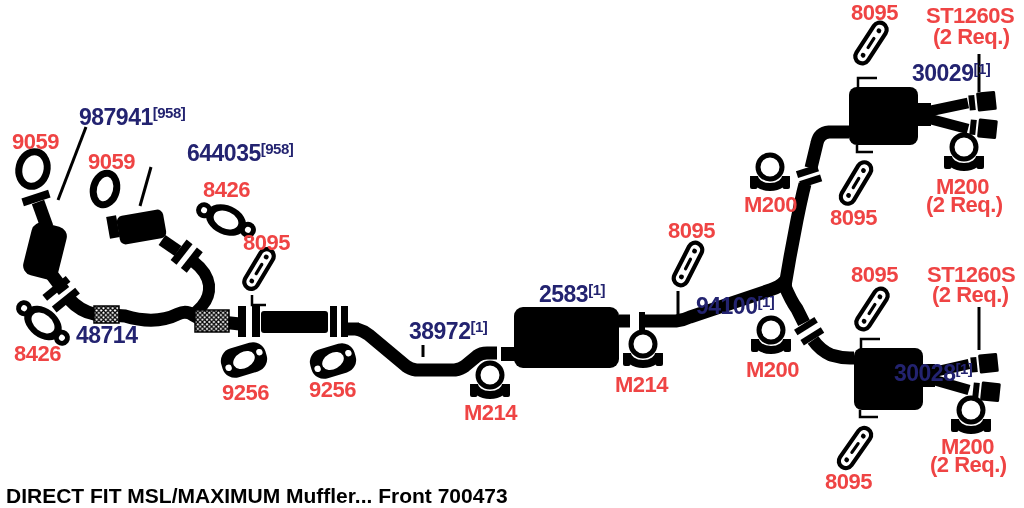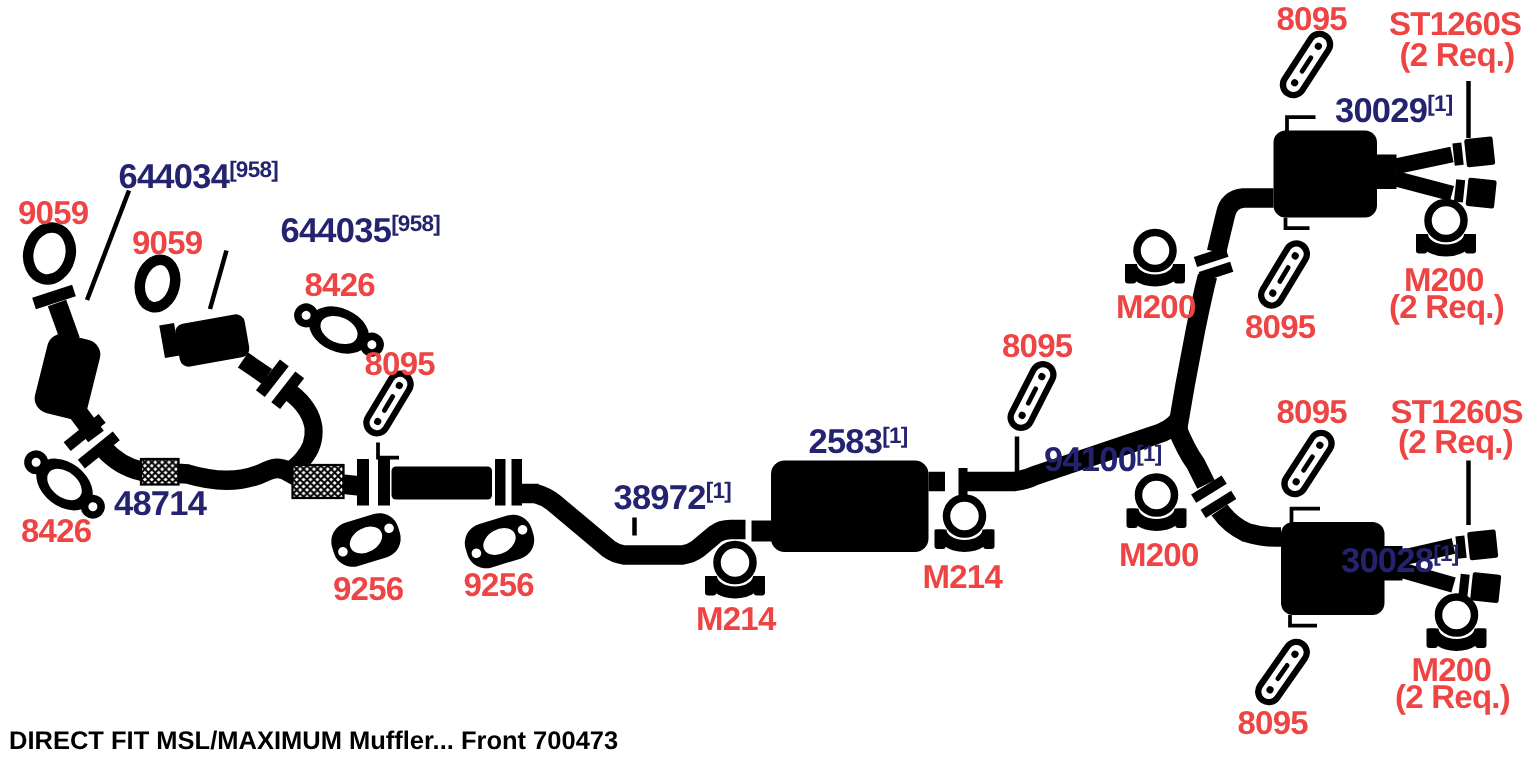--- a/index.html
+++ b/index.html
@@ -1,21 +1,21 @@
 <!DOCTYPE html>
 <html><head>
 <meta charset="utf-8">
 <style>
   html,body{margin:0;padding:0;}
   #stage{position:relative;width:1024px;height:508px;background:#ffffff;overflow:hidden;}
   svg{position:absolute;left:0;top:0;}
   .lbl{position:absolute;font-family:"Liberation Sans",sans-serif;font-weight:bold;color:#ef4444;white-space:nowrap;line-height:1;letter-spacing:-0.5px;font-size:22px;}
   .navy{color:#232370;font-size:23px;}
   .sup{font-size:15px;position:relative;top:-7px;letter-spacing:-0.5px;}
-  .footer{position:absolute;font-family:"Liberation Sans",sans-serif;font-weight:bold;font-size:17px;color:#000;white-space:nowrap;}
+  .footer{position:absolute;font-family:"Liberation Sans",sans-serif;font-weight:bold;font-size:21px;color:#000;white-space:nowrap;}
 </style>
 </head>
 <body>
 
 <div id="stage">
 <svg width="1024" height="508" viewBox="0 0 1024 508">
   <defs>
     <pattern id="hatch" width="4.6" height="4.6" patternUnits="userSpaceOnUse">
       <rect width="4.6" height="4.6" fill="#fff"></rect>
       <path d="M0,0 L4.6,4.6 M4.6,0 L0,4.6" stroke="#000" stroke-width="1.3"></path>
@@ -252,41 +252,41 @@
   </g>
   <g transform="translate(971,413)">
     <circle cy="-3" r="12" fill="#fff" stroke="#000" stroke-width="5"></circle>
     <path d="M-16,6 A16,11 0 0 0 16,6" stroke="#000" stroke-width="8" fill="none"></path>
     <rect x="-20" y="6" width="7.5" height="13" rx="2" fill="#000"></rect>
         <rect x="12.5" y="6" width="7.5" height="13" rx="2" fill="#000"></rect>
   </g>
 </svg>
 
 <div class="lbl" style="left:12px;top:131px;"><span>9059</span></div>
-<div class="lbl navy" style="left:79px;top:106px;"><span>644034</span><span class="sup">[958]</span></div>
+<div class="lbl navy" style="left:79px;top:106px;"><span>987941</span><span class="sup">[958]</span></div>
 <div class="lbl" style="left:88px;top:151px;"><span>9059</span></div>
 <div class="lbl navy" style="left:151px;top:142px;margin-left:36px;"><span>644035</span><span class="sup">[958]</span></div>
 <div class="lbl" style="left:203px;top:179px;"><span>8426</span></div>
 <div class="lbl" style="left:243px;top:232px;"><span>8095</span></div>
 <div class="lbl navy" style="left:76px;top:324px;"><span>48714</span></div>
 <div class="lbl" style="left:14px;top:343px;"><span>8426</span></div>
 <div class="lbl" style="left:222px;top:382px;"><span>9256</span></div>
 <div class="lbl" style="left:309px;top:379px;"><span>9256</span></div>
 <div class="lbl navy" style="left:409px;top:320px;"><span>38972</span><span class="sup">[1]</span></div>
 <div class="lbl navy" style="left:539px;top:283px;"><span>2583</span><span class="sup">[1]</span></div>
 <div class="lbl" style="left:464px;top:402px;"><span>M214</span></div>
 <div class="lbl" style="left:615px;top:374px;"><span>M214</span></div>
 <div class="lbl" style="left:668px;top:220px;"><span>8095</span></div>
 <div class="lbl navy" style="left:696px;top:275px;margin-top:20px;"><span>94100</span><span class="sup">[1]</span></div>
 <div class="lbl" style="left:744px;top:194px;"><span>M200</span></div>
 <div class="lbl" style="left:830px;top:207px;"><span>8095</span></div>
 <div class="lbl" style="left:851px;top:2px;"><span>8095</span></div>
 <div class="lbl" style="left:926px;top:5px;"><span>ST1260S</span></div>
 <div class="lbl" style="left:933px;top:26px;"><span>(2 Req.)</span></div>
-<div class="lbl navy" style="left:890px;top:62px;"><span>30029</span><span class="sup">[1]</span></div>
+<div class="lbl navy" style="left:912px;top:62px;"><span>30029</span><span class="sup">[1]</span></div>
 <div class="lbl" style="left:936px;top:176px;"><span>M200</span></div>
 <div class="lbl" style="left:926px;top:194px;"><span>(2 Req.)</span></div>
 <div class="lbl" style="left:851px;top:264px;"><span>8095</span></div>
 <div class="lbl" style="left:927px;top:264px;"><span>ST1260S</span></div>
 <div class="lbl" style="left:932px;top:284px;"><span>(2 Req.)</span></div>
 <div class="lbl navy" style="left:894px;top:326px;margin-top:36px;"><span>30028</span><span class="sup">[1]</span></div>
 <div class="lbl" style="left:746px;top:359px;"><span>M200</span></div>
 <div class="lbl" style="left:941px;top:436px;"><span>M200</span></div>
 <div class="lbl" style="left:930px;top:454px;"><span>(2 Req.)</span></div>
 <div class="lbl" style="left:825px;top:471px;"><span>8095</span></div>

